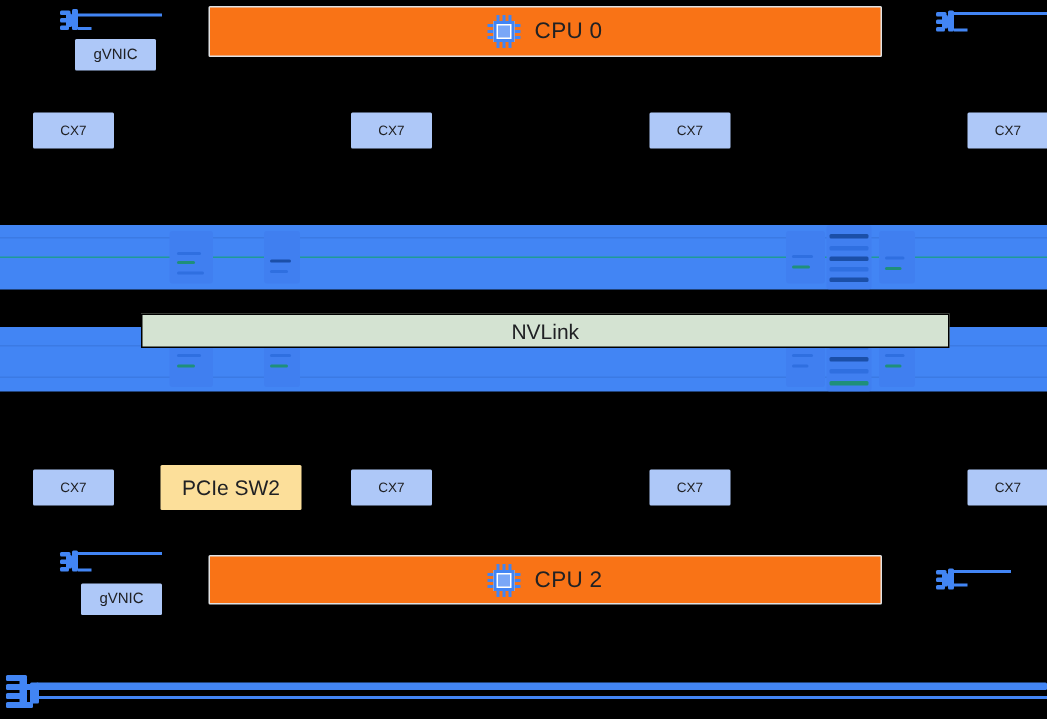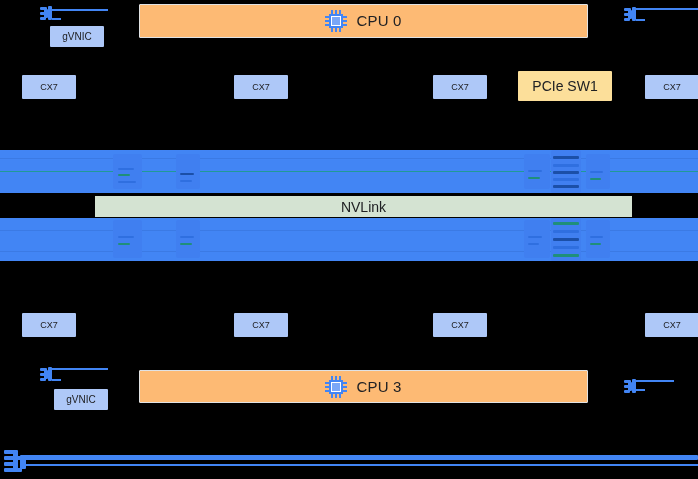--- a/index.html
+++ b/index.html
@@ -28,21 +28,21 @@
     display: flex;
     align-items: center;
     justify-content: center;
     text-align: center;
     color: #202124;
     line-height: 1.15;
     white-space: nowrap;
   }
   
   .cpu-bar {
-    background: #fdba74;
+    background: #f97316;
     border: 1px solid #e0e2e4;
     border-radius: 1px;
     font-size: 15px;
     color: #202124;
     gap: 9px;
     align-items: center;
   }
   .cpu-bar .cpu-label { letter-spacing: 0.2px; }
 
   
@@ -232,23 +232,20 @@
 
 
   <div class="node cx7" style="left:234px; top:75px; width:54px; height:24px;">
     <span>CX7</span>
   </div>
 
   <div class="node cx7" style="left:433px; top:75px; width:54px; height:24px;">
     <span>CX7</span>
   </div>
 
-  <div class="node pcie" style="left:518px; top:71px; width:94px; height:30px;">
-    <span>PCIe SW1</span>
-  </div>
 
   <div class="node cx7" style="left:645px; top:75px; width:54px; height:24px;">
     <span>CX7</span>
   </div>
 
   <div class="gpu-band" style="left:0px; top:150px; width:698px; height:43px;">
     <div class="band-rule" style="top:21px;"></div>
     <div class="band-rule2" style="top:8px;"></div>
     <div class="band-chip" style="left:113px; top:4px;  width:29px; height:35px;">
       <span class="chip-line" style="left:5px; top:14px; width:16px;"></span>
@@ -269,21 +266,21 @@
       <span class="chip-line dark" style="left:2px; top:21px; width:26px; height:3px;"></span>
       <span class="chip-line" style="left:2px; top:28px; width:26px; height:3px;"></span>
       <span class="chip-line dark" style="left:2px; top:35px; width:26px; height:3px;"></span>
     </div>
     <div class="band-chip" style="left:586px; top:4px;  width:24px; height:35px;">
       <span class="chip-line" style="left:4px; top:17px; width:13px;"></span>
       <span class="chip-line green" style="left:4px; top:24px; width:11px;"></span>
     </div>
   </div>
 
-  <div class="nvlink" style="left:94px; top:195px; width:539px; height:23px;">
+  <div class="nvlink" style="left:94px; top:209px; width:539px; height:23px;">
     <span>NVLink</span>
   </div>
 
   <div class="gpu-band" style="left:0px; top:218px; width:698px; height:43px;">
     <div class="band-rule2" style="top:12px;"></div>
     <div class="band-rule2" style="top:33px;"></div>
     <div class="band-chip" style="left:113px; top:2px;  width:29px; height:38px;">
       <span class="chip-line" style="left:5px; top:16px; width:16px;"></span>
       <span class="chip-line green" style="left:5px; top:23px; width:12px;"></span>
     </div>
@@ -305,20 +302,23 @@
     <div class="band-chip" style="left:586px; top:2px;  width:24px; height:38px;">
       <span class="chip-line" style="left:4px; top:16px; width:13px;"></span>
       <span class="chip-line green" style="left:4px; top:23px; width:11px;"></span>
     </div>
   </div>
 
   <div class="node cx7" style="left:22px; top:313px; width:54px; height:24px;">
     <span>CX7</span>
   </div>
 
+  <div class="node pcie" style="left:107px; top:310px; width:94px; height:30px;">
+    <span>PCIe SW2</span>
+  </div>
 
   <div class="node cx7" style="left:234px; top:313px; width:54px; height:24px;">
     <span>CX7</span>
   </div>
 
   <div class="node cx7" style="left:433px; top:313px; width:54px; height:24px;">
     <span>CX7</span>
   </div>
 
 
@@ -350,21 +350,21 @@
       <span class="pin v" style="left:14px; top:18px;"></span>
       <span class="pin h" style="left:0px;  top:6px;"></span>
       <span class="pin h" style="left:0px;  top:10px;"></span>
       <span class="pin h" style="left:0px;  top:14px;"></span>
       <span class="pin h" style="left:18px; top:6px;"></span>
       <span class="pin h" style="left:18px; top:10px;"></span>
       <span class="pin h" style="left:18px; top:14px;"></span>
       <span class="chip-core"></span>
       <span class="chip-inner"></span>
     </span>
-    <span class="cpu-label">CPU 3</span>
+    <span class="cpu-label">CPU 2</span>
   </div>
 
   <div class="nic-icon" style="left:624px; top:378px; width:68px; height:16px;">
     <div class="nic-bar" style="left:0px;  top:2px;  width:7px;  height:3px;"></div>
     <div class="nic-bar" style="left:0px;  top:7px;  width:10px; height:3px;"></div>
     <div class="nic-bar" style="left:0px;  top:12px; width:6px;  height:3px;"></div>
     <div class="nic-bar" style="left:4px;  top:4px;  width:4px;  height:9px;"></div>
     <div class="nic-bar" style="left:8px;  top:1px;  width:4px;  height:14px;"></div>
     <div class="nic-tail" style="left:12px; top:2px;  width:38px;"></div>
     <div class="nic-tail" style="left:12px; top:11px; width:9px;"></div>

